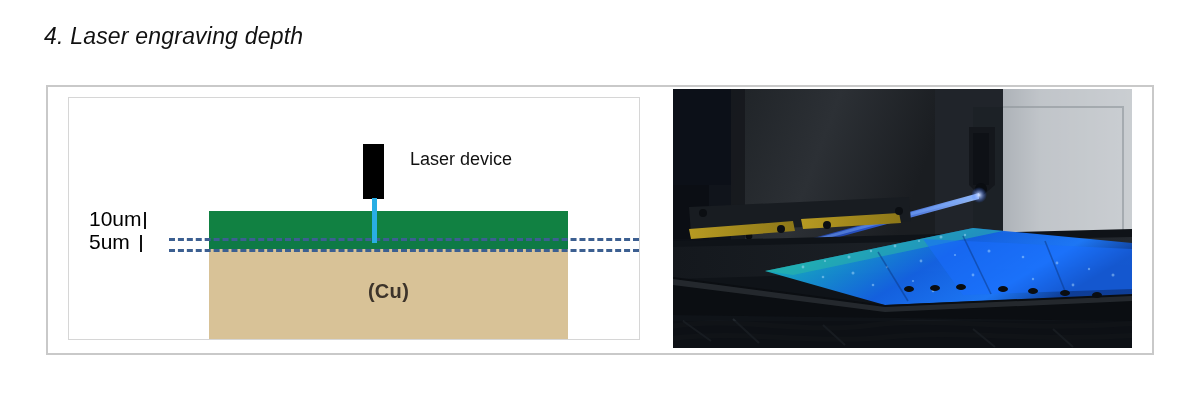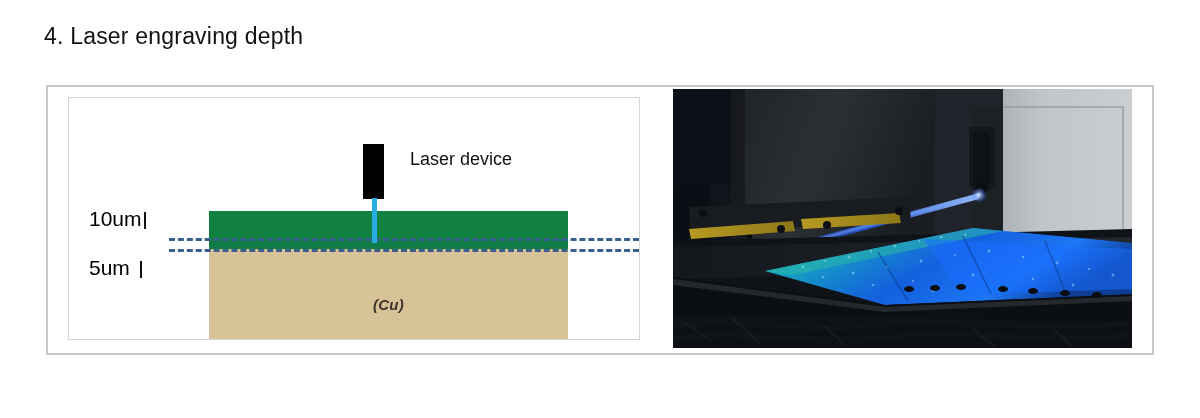--- a/index.html
+++ b/index.html
@@ -20,20 +20,21 @@
   .page-title {
     position: absolute;
     left: 44px;
     top: 21px;
     font-size: 23px;
     font-weight: 400;
     line-height: 30px;
     color: #111111;
     letter-spacing: 0.2px;
     white-space: nowrap;
+    font-style: italic;
   }
 
   
   .card {
     position: absolute;
     left: 46px;
     top: 85px;
     width: 1108px;
     height: 270px;
     border: 2px solid #c9c9c9;
@@ -81,28 +82,27 @@
     position: absolute;
     left: 140px;
     top: 151px;
     width: 359px;
     height: 91px;
     background: #d8c297;
   }
   .cu-label {
     position: absolute;
     left: 140px;
-    top: 198px;
+    top: 182px;
     width: 359px;
     text-align: center;
-    font-size: 15px;
+    font-size: 20px;
     font-weight: bold;
     color: #3c332a;
     letter-spacing: 0.3px;
-    font-style: italic;
   }
 
   
   .dash-line {
     position: absolute;
     height: 0;
     border-top: 3px dashed #3c5f91;
   }
   .dash-10um {
     left: 100px;
@@ -117,21 +117,21 @@
 
   
   .depth-label {
     position: absolute;
     font-size: 21px;
     color: #000000;
     white-space: nowrap;
     line-height: 20px;
   }
   .depth-10um { left: 20px; top: 111px; }
-  .depth-5um  { left: 20px; top: 134px; margin-top: 26px; }
+  .depth-5um  { left: 20px; top: 134px; }
   .tick {
     display: inline-block;
     width: 2px;
     height: 17px;
     background: #111111;
     vertical-align: -3px;
     margin-left: 2px;
   }
   .tick-spaced { margin-left: 10px; }
 

